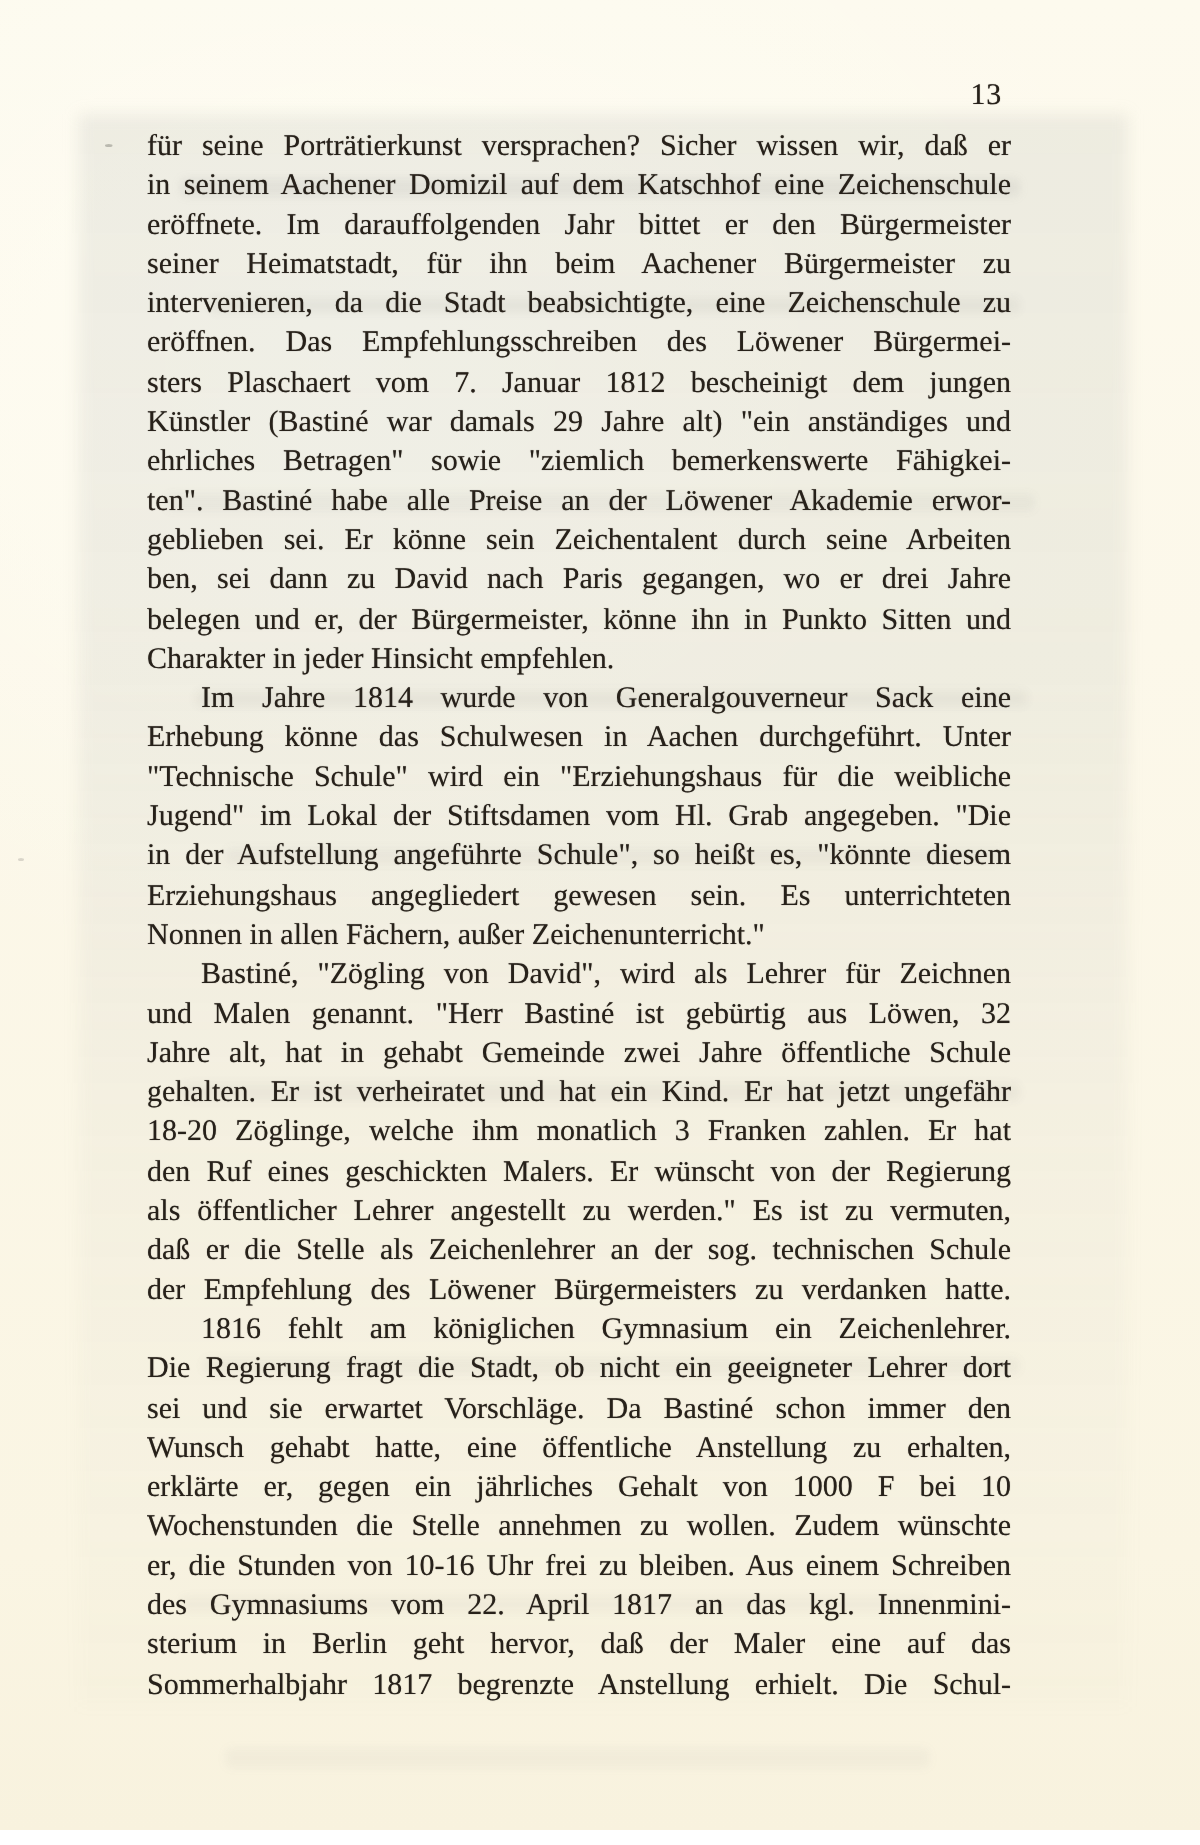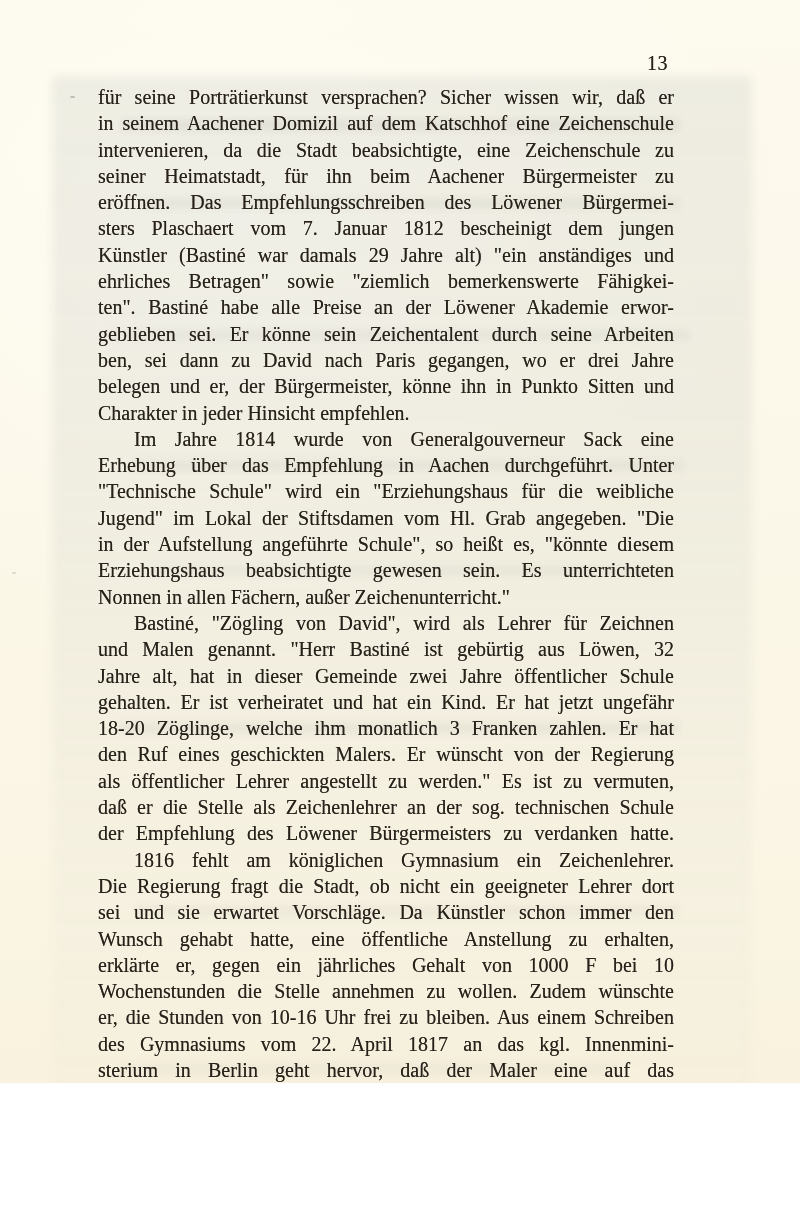--- a/index.html
+++ b/index.html
@@ -3,21 +3,21 @@
 <meta charset="utf-8">
 <style>
   html,body { margin:0; padding:0; }
   :root {
     --paper:#fcf8ea;
     --ink:#27211a;
   }
   .scan-page {
     position:relative;
     width:800px;
-    height:1083px;
+    height:1220px;
     overflow:hidden;
     background:
       radial-gradient(ellipse 900px 700px at 30% 20%, rgba(255,255,248,0.55), rgba(255,255,248,0) 60%),
       linear-gradient(180deg, #fdfaee 0%, var(--paper) 35%, #faf5e3 85%, #f8f2de 100%);
     font-family:"Liberation Serif","DejaVu Serif",serif;
     color:var(--ink);
   }
   
   .scan-tint {
     position:absolute;
@@ -103,50 +103,51 @@
   <div class="ghost g9"></div>
   <div class="speck sp1"></div>
   <div class="speck sp2"></div>
   <div class="speck sp3"></div>
 
   <div class="page-number">13</div>
 
   <div class="body-text">
       <div class="line">für seine Porträtierkunst versprachen? Sicher wissen wir, daß er</div>
       <div class="line">in seinem Aachener Domizil auf dem Katschhof eine Zeichenschule</div>
+      <div class="line">eröffnete. Im darauffolgenden Jahr bittet er den Bürgermeister</div>
+      <div class="line">seiner Heimatstadt, für ihn beim Aachener Bürgermeister zu</div>
       <div class="line">intervenieren, da die Stadt beabsichtigte, eine Zeichenschule zu</div>
-      <div class="line">seiner Heimatstadt, für ihn beim Aachener Bürgermeister zu</div>
       <div class="line">eröffnen. Das Empfehlungsschreiben des Löwener Bürgermei-</div>
       <div class="line">sters Plaschaert vom 7. Januar 1812 bescheinigt dem jungen</div>
       <div class="line">Künstler (Bastiné war damals 29 Jahre alt) "ein anständiges und</div>
       <div class="line">ehrliches Betragen" sowie "ziemlich bemerkenswerte Fähigkei-</div>
       <div class="line">ten". Bastiné habe alle Preise an der Löwener Akademie erwor-</div>
       <div class="line">geblieben sei. Er könne sein Zeichentalent durch seine Arbeiten</div>
       <div class="line">ben, sei dann zu David nach Paris gegangen, wo er drei Jahre</div>
       <div class="line">belegen und er, der Bürgermeister, könne ihn in Punkto Sitten und</div>
       <div class="line nojust">Charakter in jeder Hinsicht empfehlen.</div>
       <div class="line indent">Im Jahre 1814 wurde von Generalgouverneur Sack eine</div>
-      <div class="line">Erhebung über das Empfehlung in Aachen durchgeführt. Unter</div>
+      <div class="line">Erhebung könne das Schulwesen in Aachen durchgeführt. Unter</div>
       <div class="line">"Technische Schule" wird ein "Erziehungshaus für die weibliche</div>
       <div class="line">Jugend" im Lokal der Stiftsdamen vom Hl. Grab angegeben. "Die</div>
       <div class="line">in der Aufstellung angeführte Schule", so heißt es, "könnte diesem</div>
-      <div class="line">Erziehungshaus beabsichtigte gewesen sein. Es unterrichteten</div>
+      <div class="line">Erziehungshaus angegliedert gewesen sein. Es unterrichteten</div>
       <div class="line nojust">Nonnen in allen Fächern, außer Zeichenunterricht."</div>
       <div class="line indent">Bastiné, "Zögling von David", wird als Lehrer für Zeichnen</div>
       <div class="line">und Malen genannt. "Herr Bastiné ist gebürtig aus Löwen, 32</div>
-      <div class="line">Jahre alt, hat in dieser Gemeinde zwei Jahre öffentlicher Schule</div>
+      <div class="line">Jahre alt, hat in gehabt Gemeinde zwei Jahre öffentliche Schule</div>
       <div class="line">gehalten. Er ist verheiratet und hat ein Kind. Er hat jetzt ungefähr</div>
       <div class="line">18-20 Zöglinge, welche ihm monatlich 3 Franken zahlen. Er hat</div>
       <div class="line">den Ruf eines geschickten Malers. Er wünscht von der Regierung</div>
       <div class="line">als öffentlicher Lehrer angestellt zu werden." Es ist zu vermuten,</div>
       <div class="line">daß er die Stelle als Zeichenlehrer an der sog. technischen Schule</div>
       <div class="line">der Empfehlung des Löwener Bürgermeisters zu verdanken hatte.</div>
       <div class="line indent">1816 fehlt am königlichen Gymnasium ein Zeichenlehrer.</div>
       <div class="line">Die Regierung fragt die Stadt, ob nicht ein geeigneter Lehrer dort</div>
-      <div class="line">sei und sie erwartet Vorschläge. Da Künstler schon immer den</div>
+      <div class="line">sei und sie erwartet Vorschläge. Da Bastiné schon immer den</div>
       <div class="line">Wunsch gehabt hatte, eine öffentliche Anstellung zu erhalten,</div>
       <div class="line">erklärte er, gegen ein jährliches Gehalt von 1000 F bei 10</div>
       <div class="line">Wochenstunden die Stelle annehmen zu wollen. Zudem wünschte</div>
       <div class="line">er, die Stunden von 10-16 Uhr frei zu bleiben. Aus einem Schreiben</div>
       <div class="line">des Gymnasiums vom 22. April 1817 an das kgl. Innenmini-</div>
       <div class="line">sterium in Berlin geht hervor, daß der Maler eine auf das</div>
       <div class="line">Sommerhalbjahr 1817 begrenzte Anstellung erhielt. Die Schul-</div>
     </div>
 </div>
 

